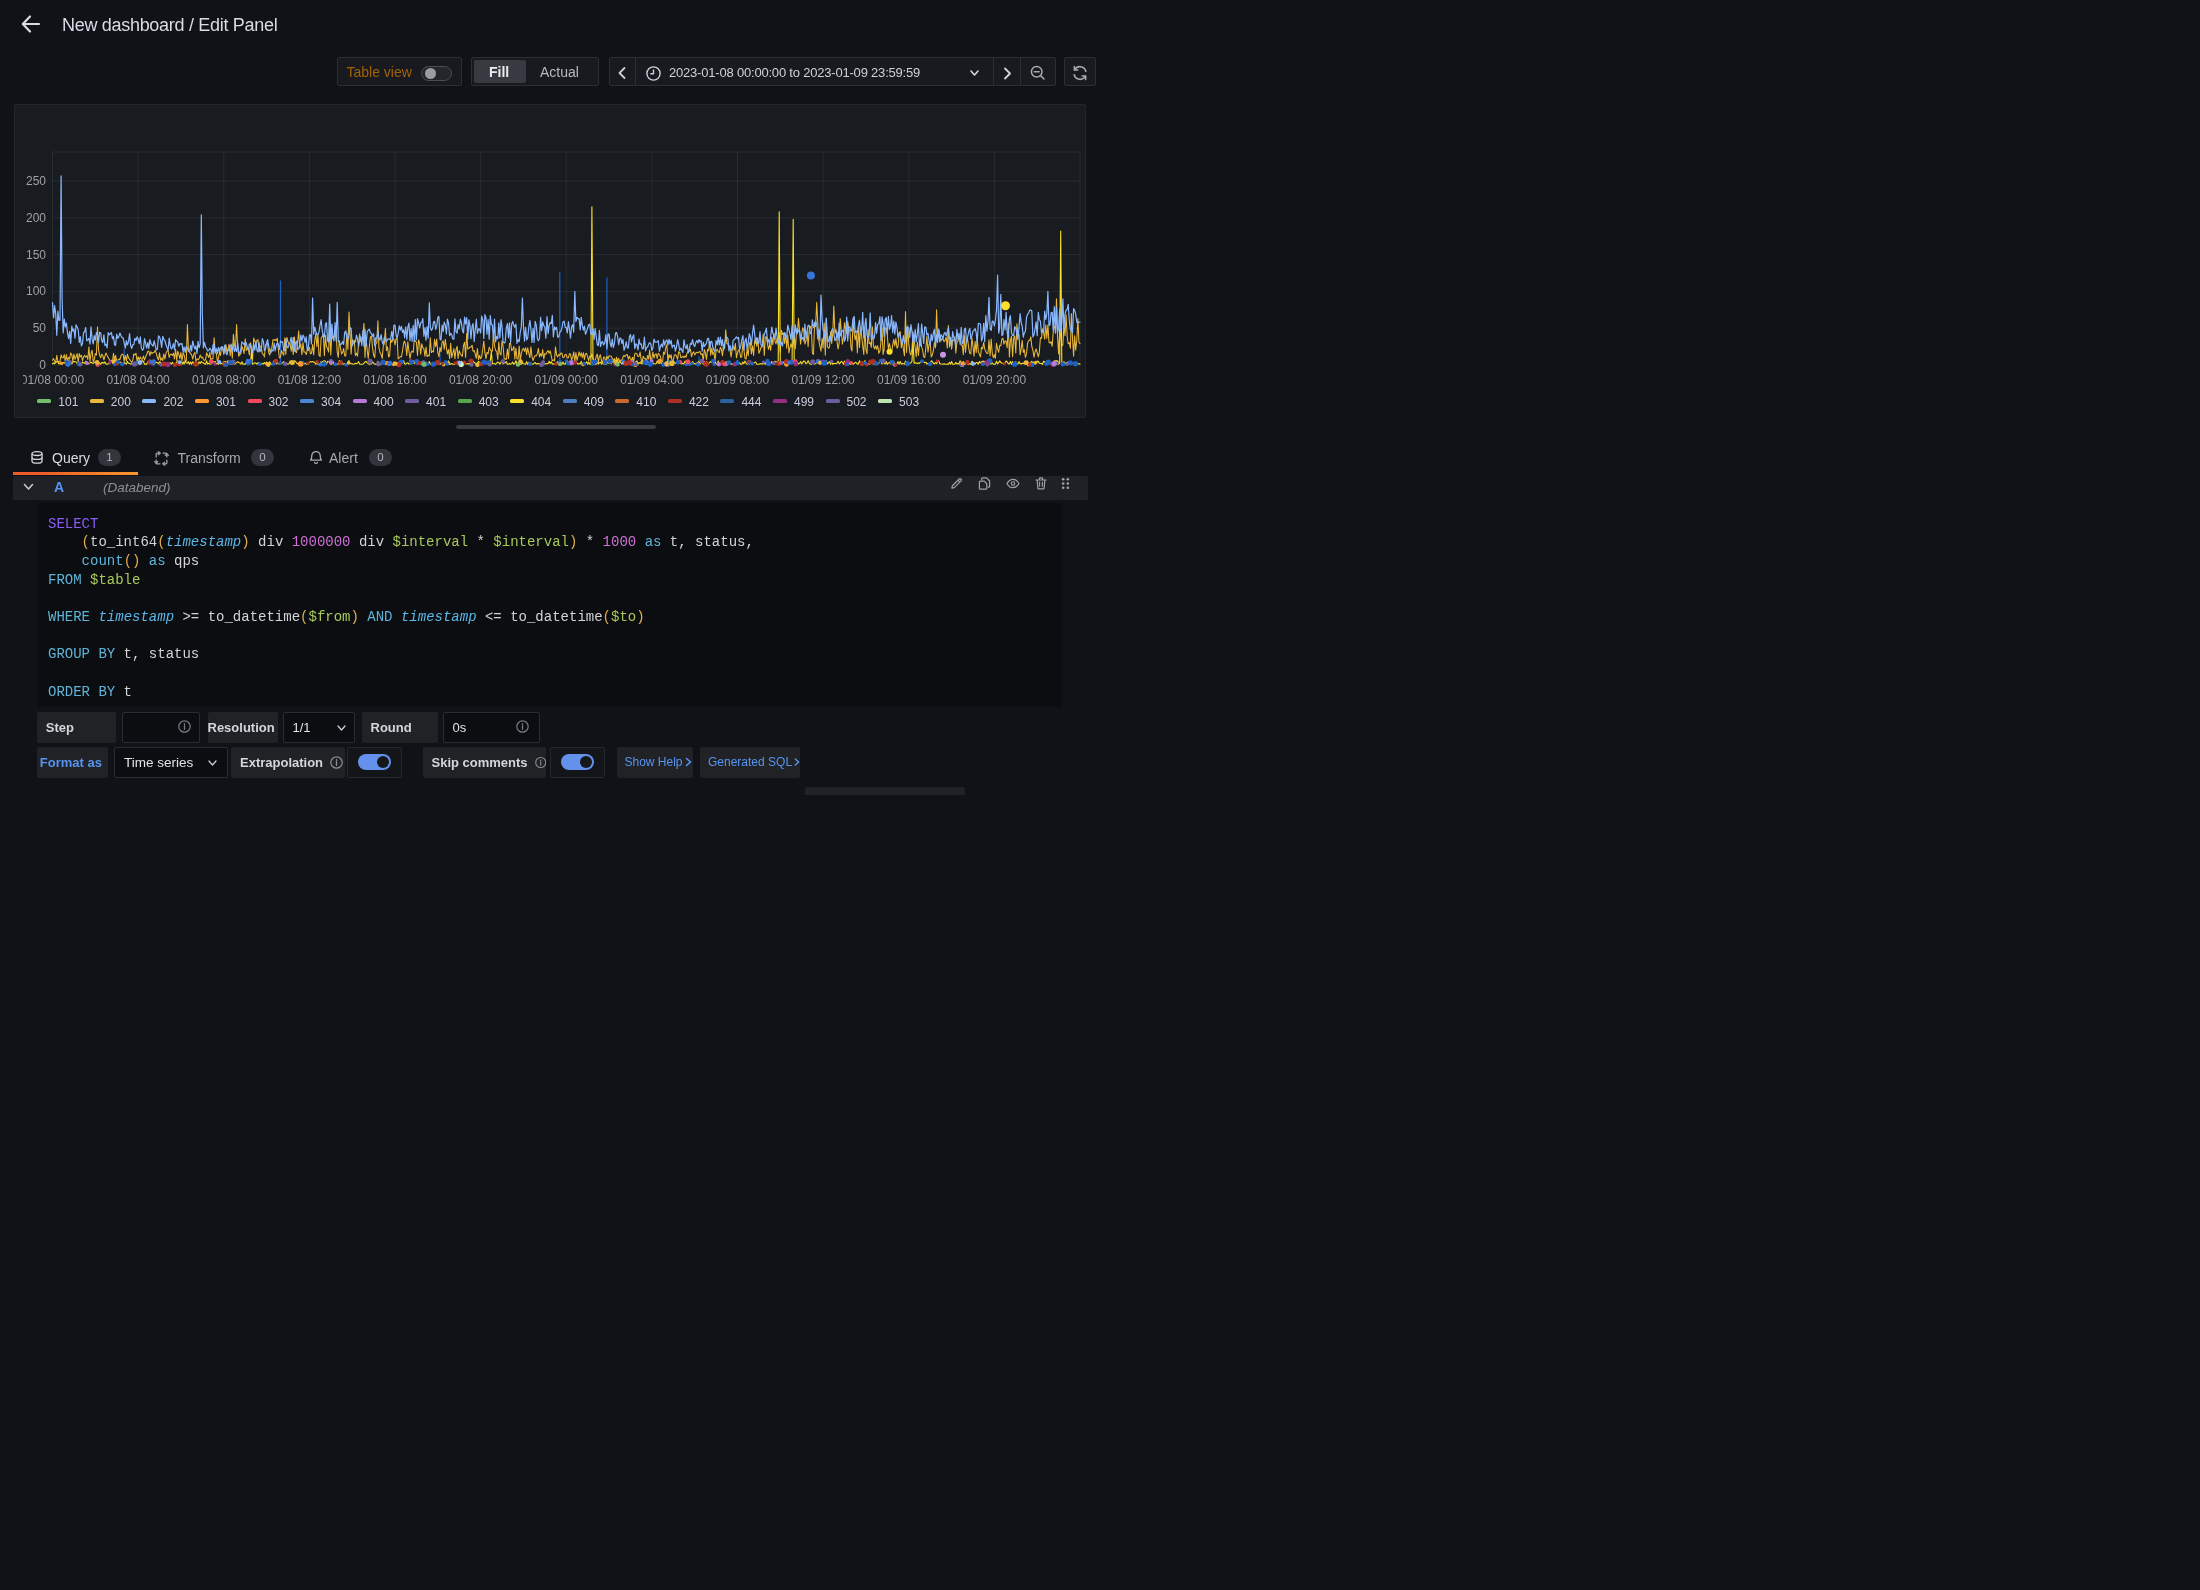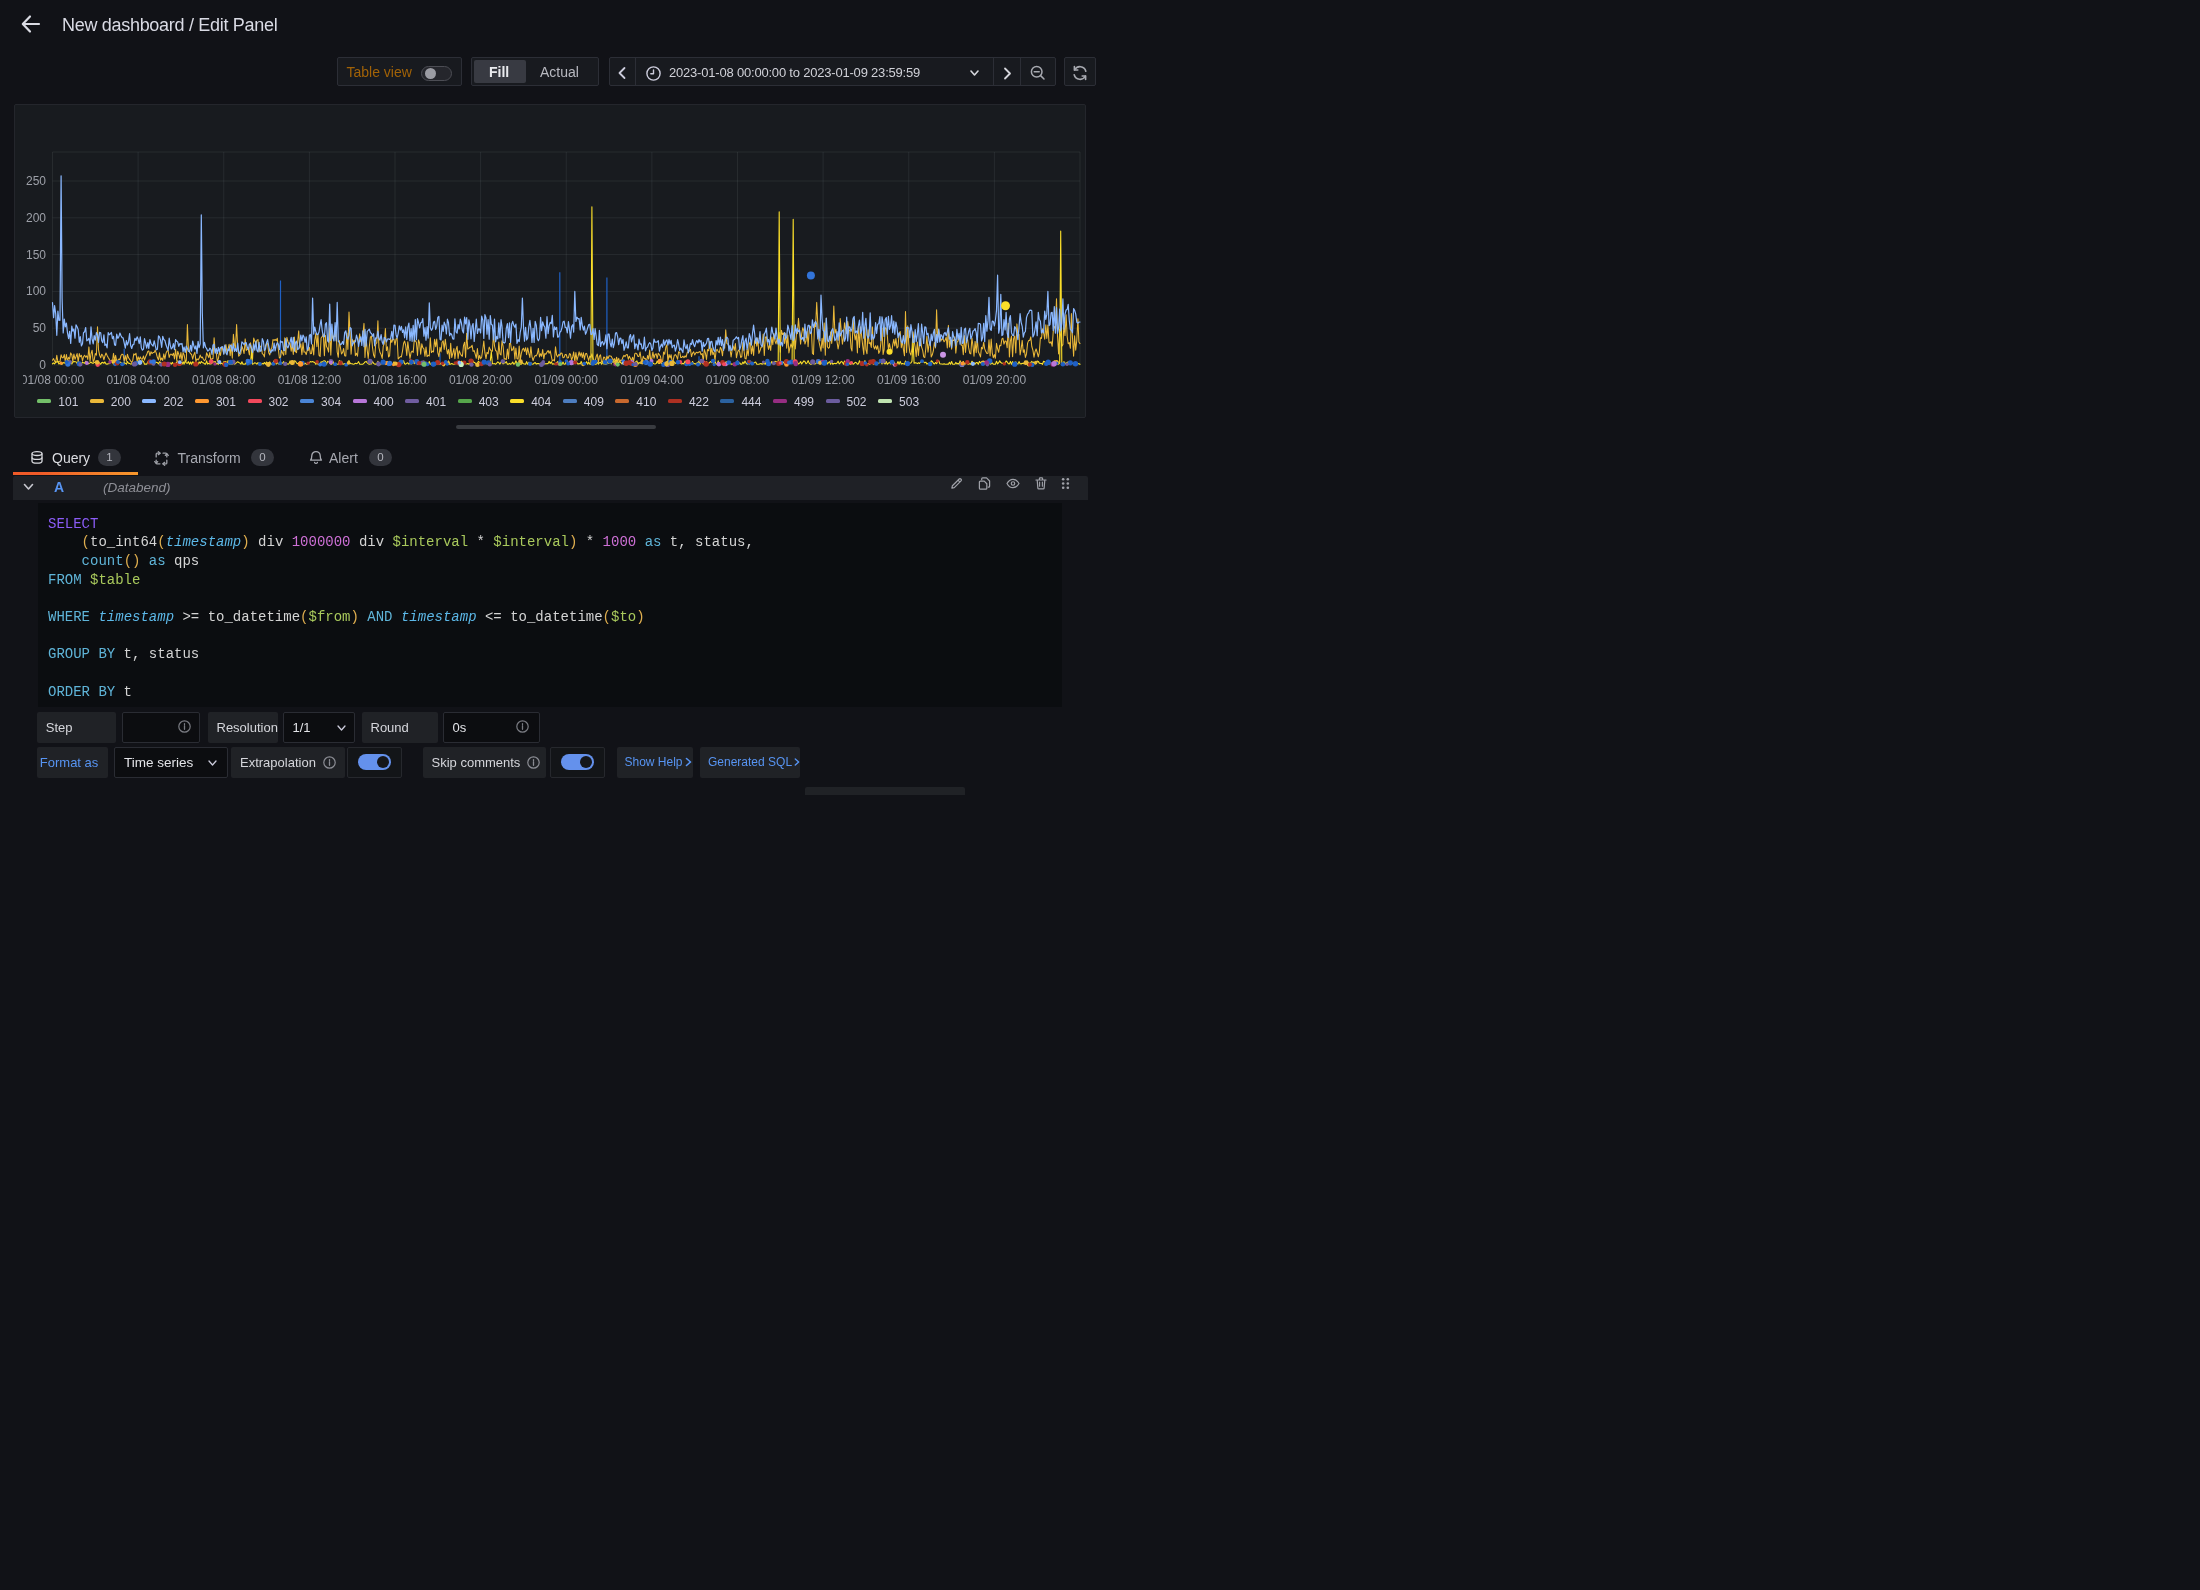--- a/index.html
+++ b/index.html
@@ -3,21 +3,21 @@
 <meta charset="utf-8">
 <style>
   * { margin:0; padding:0; box-sizing:border-box; }
   html,body { background:#111217; }
   #app { position:relative; width:1100px; height:795px; background:#111217;
          font-family:"Liberation Sans", sans-serif; color:#CCCCDC; overflow:hidden; }
   .abs { position:absolute; }
   .btn { position:absolute; top:56.5px; height:29px; background:#181A1F;
          border:1px solid #2C2E36; border-radius:2px; }
   .lbl { position:absolute; height:31px; background:#202226; border-radius:2px; white-space:nowrap;
-         display:flex; align-items:center; font-size:13px; font-weight:400; color:#D5D6DB; }
+         display:flex; align-items:center; font-size:13px; font-weight:700; color:#D5D6DB; }
   .inp { position:absolute; height:31px; background:#0C0D10; border:1px solid #2A2C33;
          border-radius:2px; display:flex; align-items:center; font-size:13px; color:#E3E4E8; }
   .blue { color:#5794F2; }
   svg.ic { display:block; }
 </style>
 </head>
 <body>
 <div id="app">
 
   
@@ -445,21 +445,21 @@
 
 <span style="color:#5FB4D8">ORDER BY</span> t</pre>
 
   
   <div class="lbl" style="left:36.8px;top:711.5px;width:79.7px;padding-left:9px">Step</div>
   <div class="inp" style="left:121.5px;top:711.5px;width:78.5px"></div>
   <svg class="ic abs" style="left:178px;top:720px" width="13" height="13" viewBox="0 0 13 13">
     <circle cx="6.5" cy="6.5" r="5.7" fill="none" stroke="#797B82" stroke-width="1.2"></circle>
     <path d="M6.5 5.7v3.6M6.5 3.6v1" stroke="#797B82" stroke-width="1.3" stroke-linecap="round"></path>
   </svg>
-  <div class="lbl" style="left:207.5px;top:711.5px;width:70.5px;padding-left:9px">Resolution</div>
+  <div class="lbl" style="left:207.5px;top:711.5px;width:70.5px;">Resolution</div>
   <div class="inp" style="left:282.5px;top:711.5px;width:72.5px;padding-left:9px">1/1</div>
   <svg class="ic abs" style="left:337px;top:725px" width="9" height="6" viewBox="0 0 9 6">
     <path d="M1 1 4.5 5 8 1" fill="none" stroke="#CCCCDC" stroke-width="1.3" stroke-linecap="round" stroke-linejoin="round"></path>
   </svg>
   <div class="lbl" style="left:361.5px;top:711.5px;width:76px;padding-left:9px">Round</div>
   <div class="inp" style="left:442.5px;top:711.5px;width:97.5px;padding-left:9px">0s</div>
   <svg class="ic abs" style="left:516px;top:720px" width="13" height="13" viewBox="0 0 13 13">
     <circle cx="6.5" cy="6.5" r="5.7" fill="none" stroke="#797B82" stroke-width="1.2"></circle>
     <path d="M6.5 5.7v3.6M6.5 3.6v1" stroke="#797B82" stroke-width="1.3" stroke-linecap="round"></path>
   </svg>

